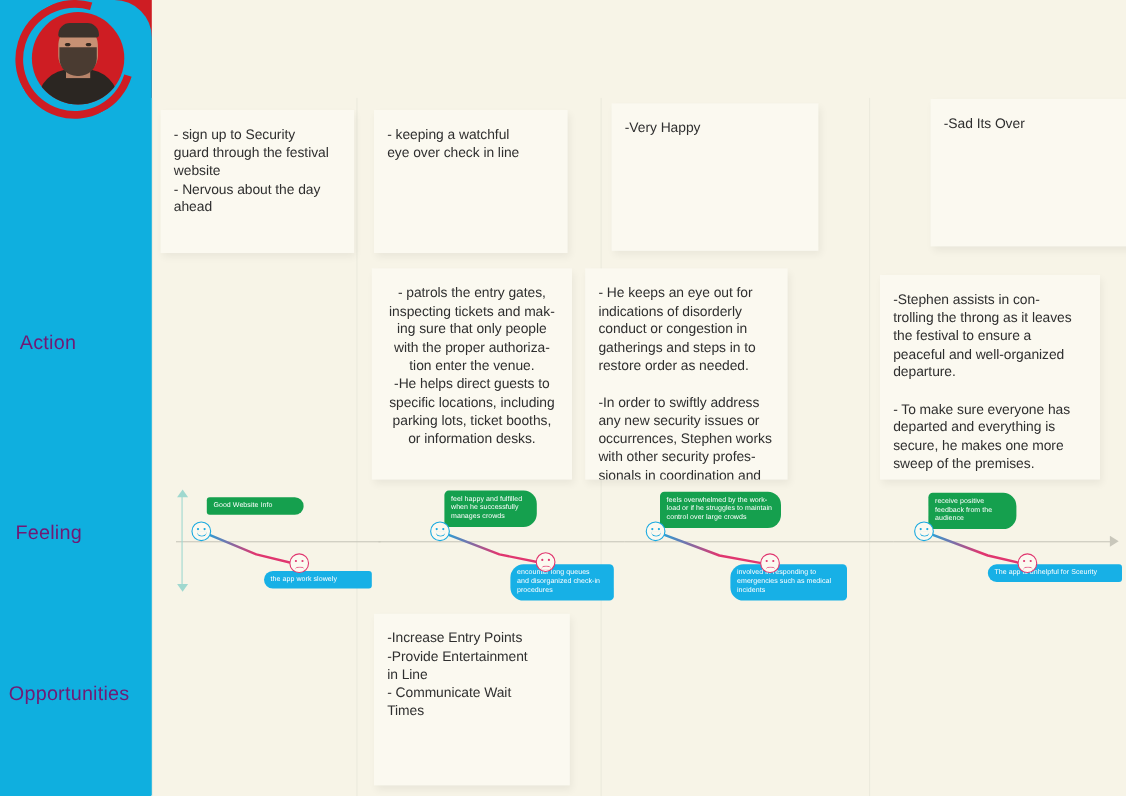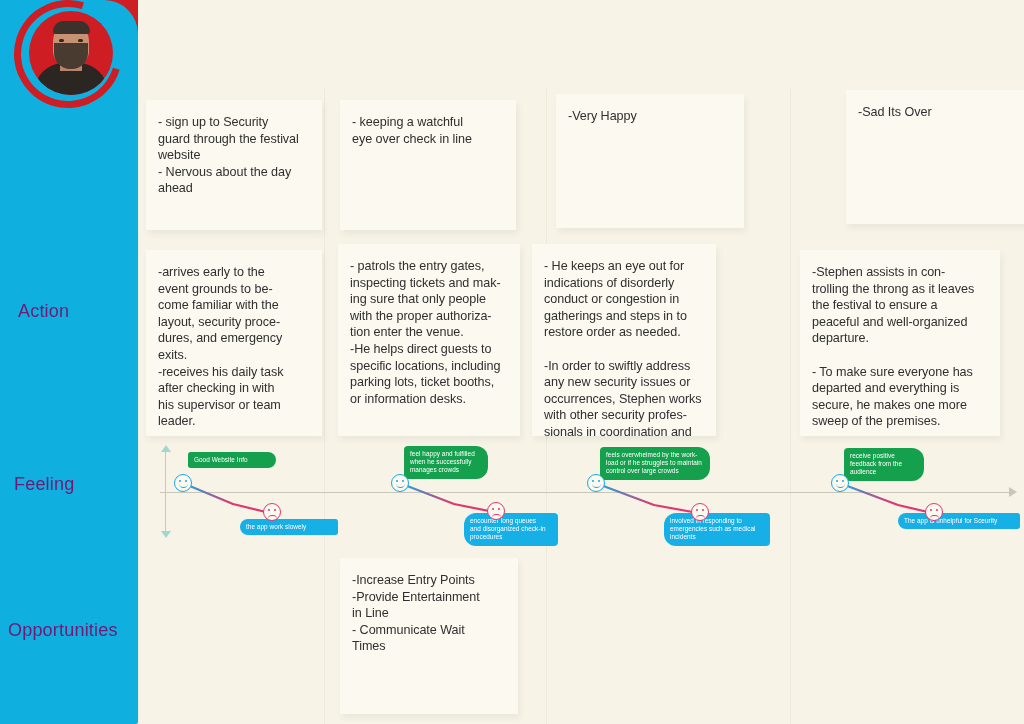--- a/index.html
+++ b/index.html
@@ -266,33 +266,21 @@
     <div class="card-text">- keeping a watchful
 eye over check in line</div>
   </div>
   <div class="card pad-a" style="left:556px; top:94px; width:188px; height:134px;">
     <div class="card-text">-Very Happy</div>
   </div>
   <div class="card pad-a" style="left:846px; top:90px; width:190px; height:134px;">
     <div class="card-text">-Sad Its Over</div>
   </div>
 
-  <div class="card pad-a" style="left:146px; top:250px; width:176px; height:186px;">
-    <div class="card-text">-arrives early to the
-event grounds to be-
-come familiar with the
-layout, security proce-
-dures, and emergency
-exits.
--receives his daily task
-after checking in with
-his supervisor or team
-leader.</div>
-  </div>
-  <div class="card pad-a" style="left:338px; top:244px; width:182px; height:192px;">
+  <div class="card pad-a" style="left:338px; top:244px; width:182px; height:192px;text-align:center;">
     <div class="card-text">- patrols the entry gates,
 inspecting tickets and mak-
 ing sure that only people
 with the proper authoriza-
 tion enter the venue.
 -He helps direct guests to
 specific locations, including
 parking lots, ticket booths,
 or information desks.</div>
   </div>

